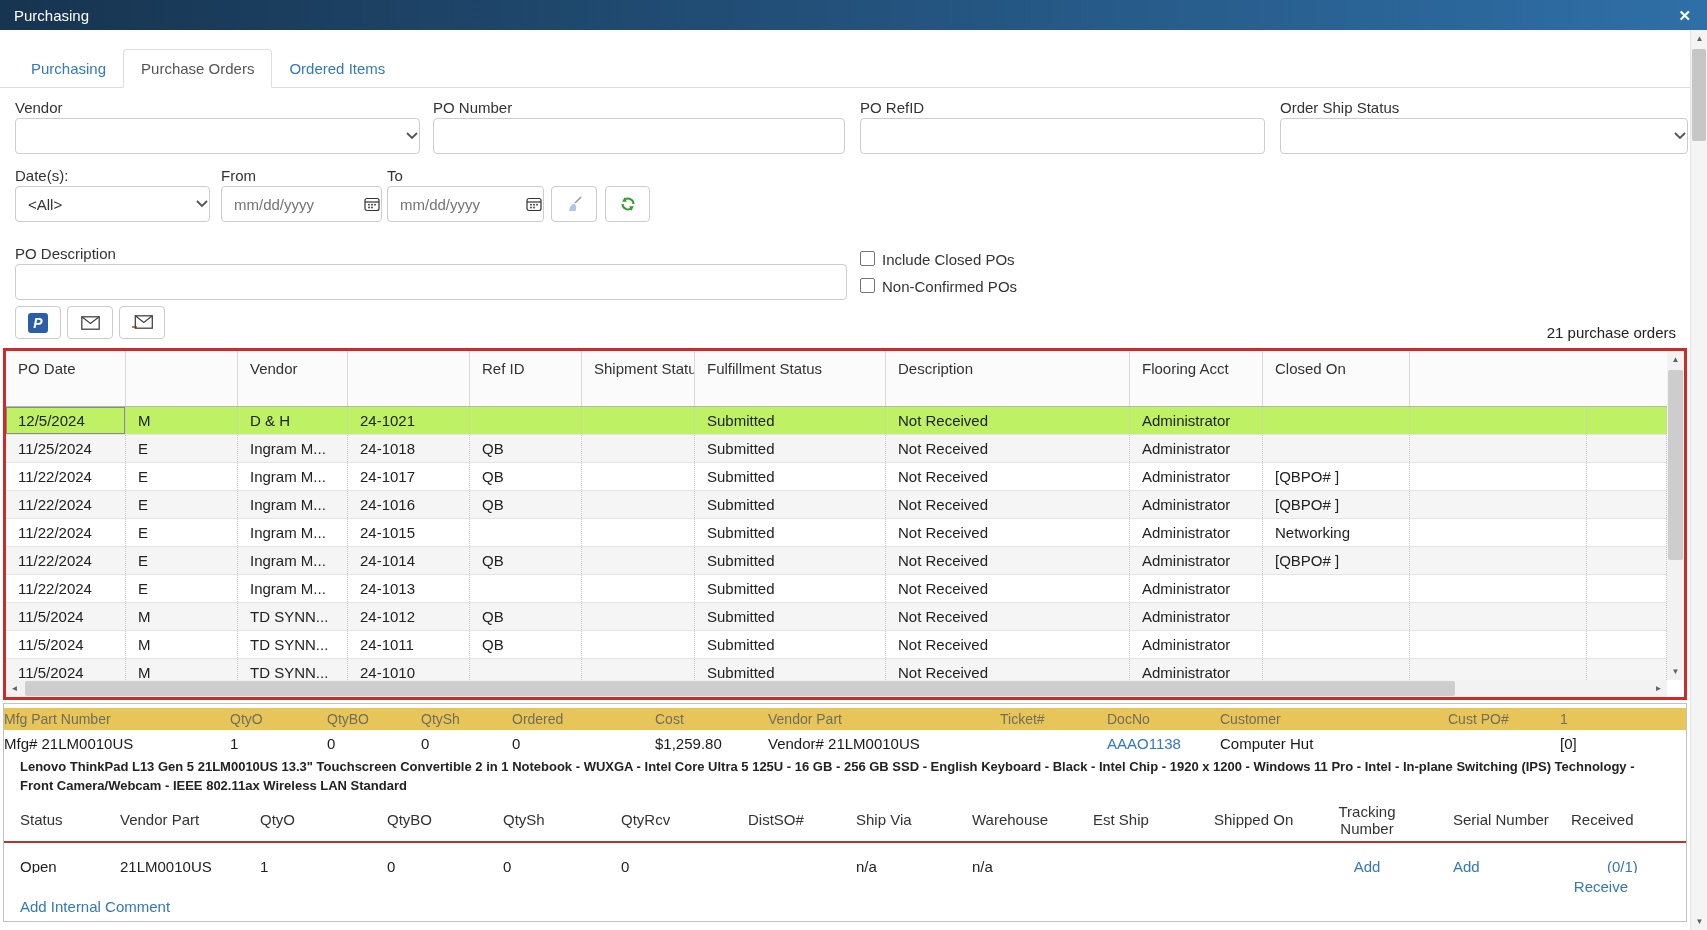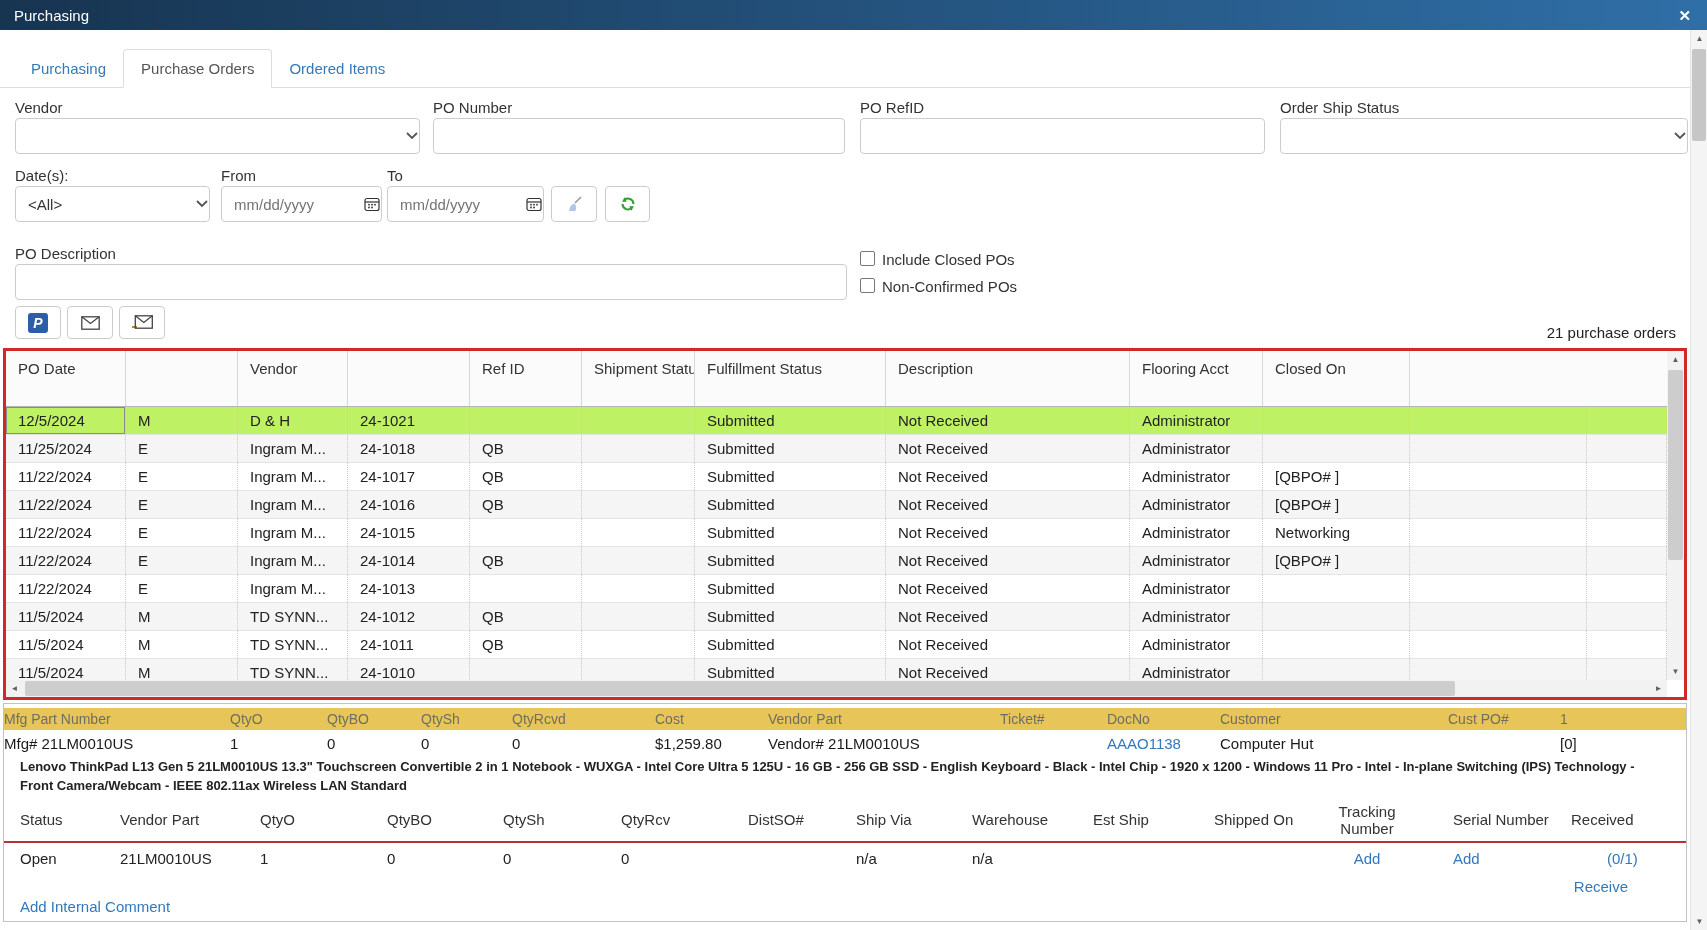--- a/index.html
+++ b/index.html
@@ -93,21 +93,21 @@
   }
   .ycell { white-space:nowrap; overflow:hidden; }
   .mfgrow { position:absolute; left:0; right:0; top:27px; height:24px; align-items:center; font-size:15px; color:#1a1a1a; }
   .mcell { white-space:nowrap; overflow:hidden; }
   .proddesc { position:absolute; left:16px; right:20px; top:53px; font-size:13px; font-weight:bold; color:#222; line-height:19px; }
   .lgrid { display:grid; grid-template-columns:100px 140px 127px 116px 118px 127px 108px 116px 121px 121px 115px 124px 118px 1fr; padding-left:16px; }
   .lines-header { position:absolute; left:0; right:0; top:94px; height:43px; align-items:center; font-size:15px; color:#333; }
   .lhcell { white-space:normal; padding-right:8px; }
   .lhcell.c11 { text-align:center; padding-right:48px; }
   .redline { position:absolute; left:0; right:0; top:137px; border-top:2px solid #b5342e; }
-  .lines-row { position:absolute; left:0; right:0; top:139px; height:30px; padding-top:7px; font-size:15px; color:#222; }
+  .lines-row { position:absolute; left:0; right:0; top:139px; height:30px; padding-top:15px; font-size:15px; color:#222; }
   .lcell { white-space:nowrap; overflow:hidden; }
   .lcell.c11 { text-align:center; padding-right:48px; }
   .lcell.c13 { padding-left:36px; }
   .link { color:#3178be; cursor:pointer; text-decoration:none; }
   .receive { position:absolute; right:58px; top:174px; font-size:15px; }
   .addcomment { position:absolute; left:16px; top:194px; font-size:15px; }
   
   .pagescroll { position:absolute; right:0; top:30px; width:17px; height:900px; background:#f4f4f4; border-left:1px solid #e3e3e3; }
   .pthumb { position:absolute; left:1px; right:1px; top:19px; height:92px; background:#c6c6c6; border-radius:2px; }
   svg { display:block; }
@@ -411,21 +411,21 @@
     <div class="sb-arrow" style="right:0;">►</div>
   </div>
 </div>
 
 <div class="detail">
   <div class="ybar dgrid">
       <div class="ycell c0">Mfg Part Number</div>
       <div class="ycell c1">QtyO</div>
       <div class="ycell c2">QtyBO</div>
       <div class="ycell c3">QtySh</div>
-      <div class="ycell c4">QtyRcvd</div>
+      <div class="ycell c4">Ordered</div>
       <div class="ycell c5">Cost</div>
       <div class="ycell c6">Vendor Part</div>
       <div class="ycell c7">Ticket#</div>
       <div class="ycell c8">DocNo</div>
       <div class="ycell c9">Customer</div>
       <div class="ycell c10">Cust PO#</div>
       <div class="ycell c11">1</div>
     </div>
 
   <div class="mfgrow dgrid">

